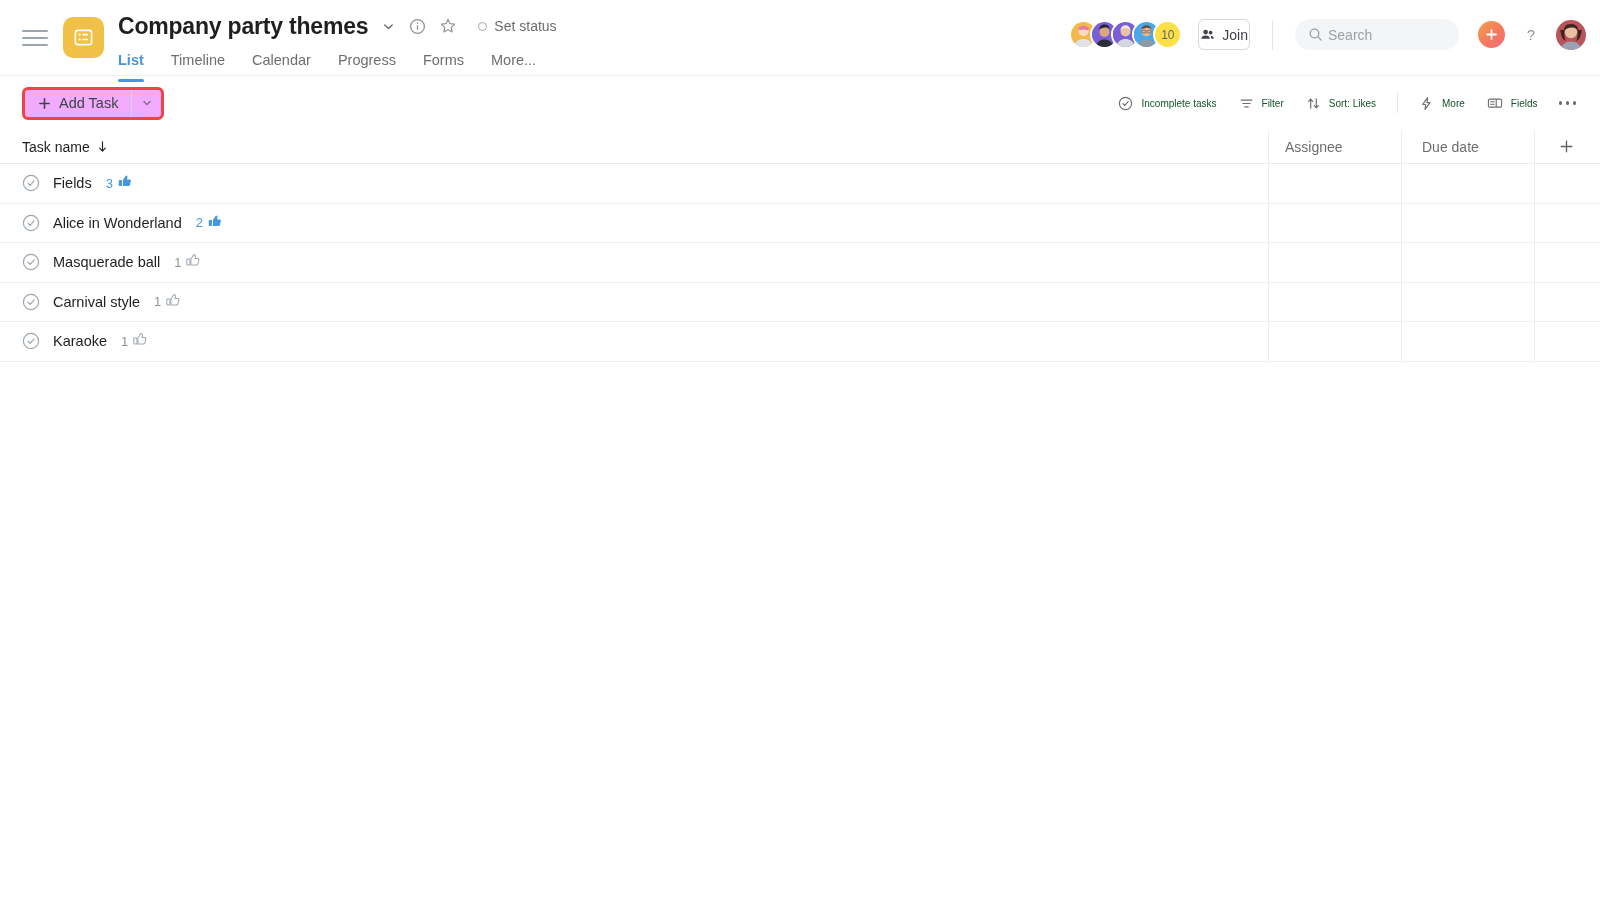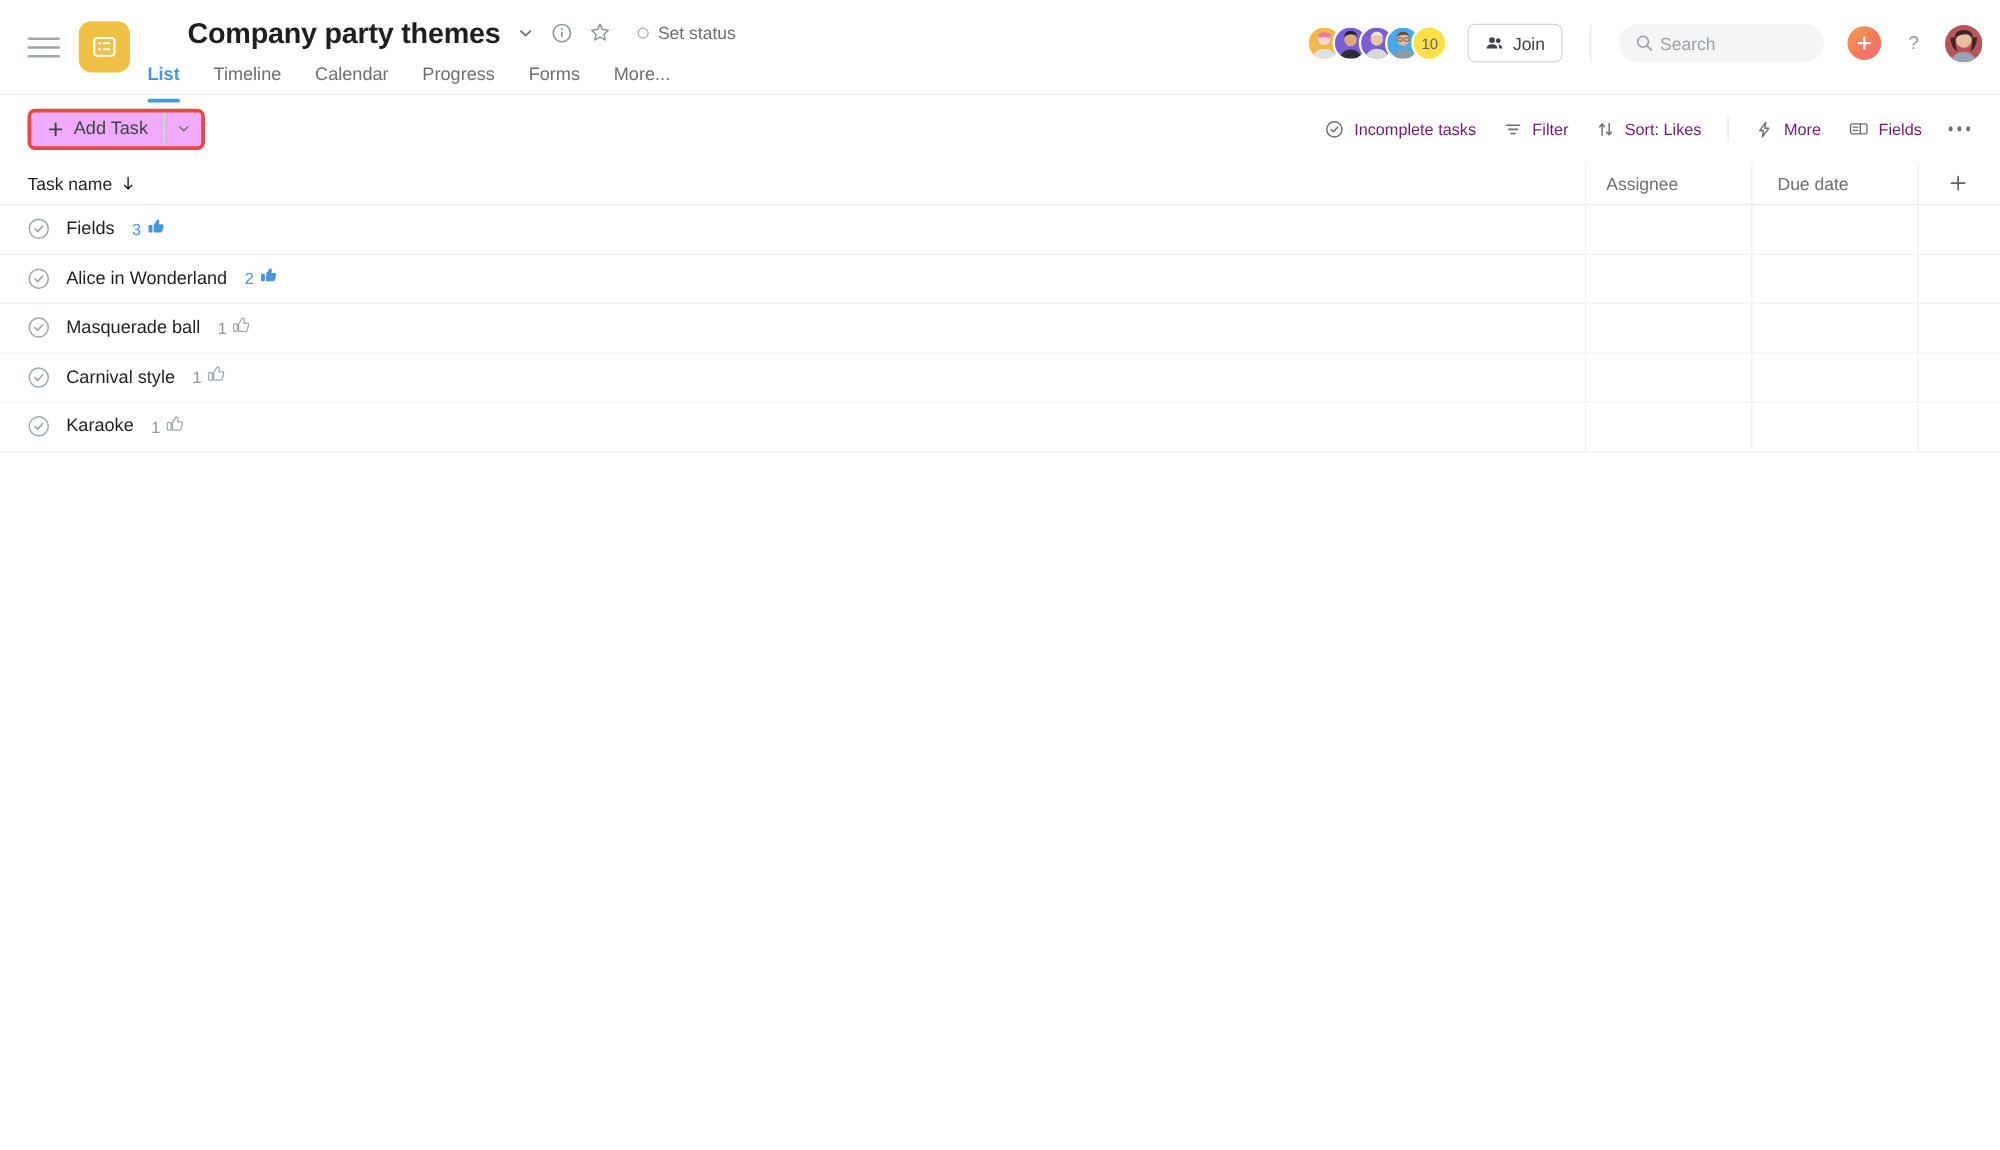--- a/index.html
+++ b/index.html
@@ -55,21 +55,20 @@
 
   .title-block {
     position: absolute;
     left: 118px;
     top: 11px;
   }
   .title-row {
     display: flex;
     align-items: center;
     height: 30px;
-    margin-left: 32px;
   }
   .proj-title {
     font-size: 23px;
     font-weight: 700;
     color: #1e1f21;
     letter-spacing: -0.2px;
     white-space: nowrap;
   }
   .title-ic {
     margin-left: 13px;
@@ -148,21 +147,21 @@
     align-items: center;
     justify-content: center;
     font-size: 12px;
     color: #5e6366;
     position: relative;
     z-index: 1;
   }
   .join-btn {
     margin-left: 16px;
     height: 31px;
-    padding: 0 13px;
+    padding: 0 1px;
     border: 1px solid #d4d7da;
     border-radius: 6px;
     background: #fff;
     display: flex;
     align-items: center;
     gap: 7px;
     font-size: 14px;
     color: #3f4347;
     cursor: pointer;
   }
@@ -250,22 +249,22 @@
   }
   .tb-right {
     margin-left: auto;
     display: flex;
     align-items: center;
   }
   .tb-item {
     display: flex;
     align-items: center;
     gap: 8px;
-    font-size: 13px;
-    color: #701a75;
+    font-size: 10px;
+    color: #14532d;
     cursor: pointer;
     padding: 5px 11px;
     border-radius: 5px;
     white-space: nowrap;
   }
   .tb-sep {
     width: 1px;
     height: 20px;
     background: #e3e6e8;
     margin: 0 10px;

